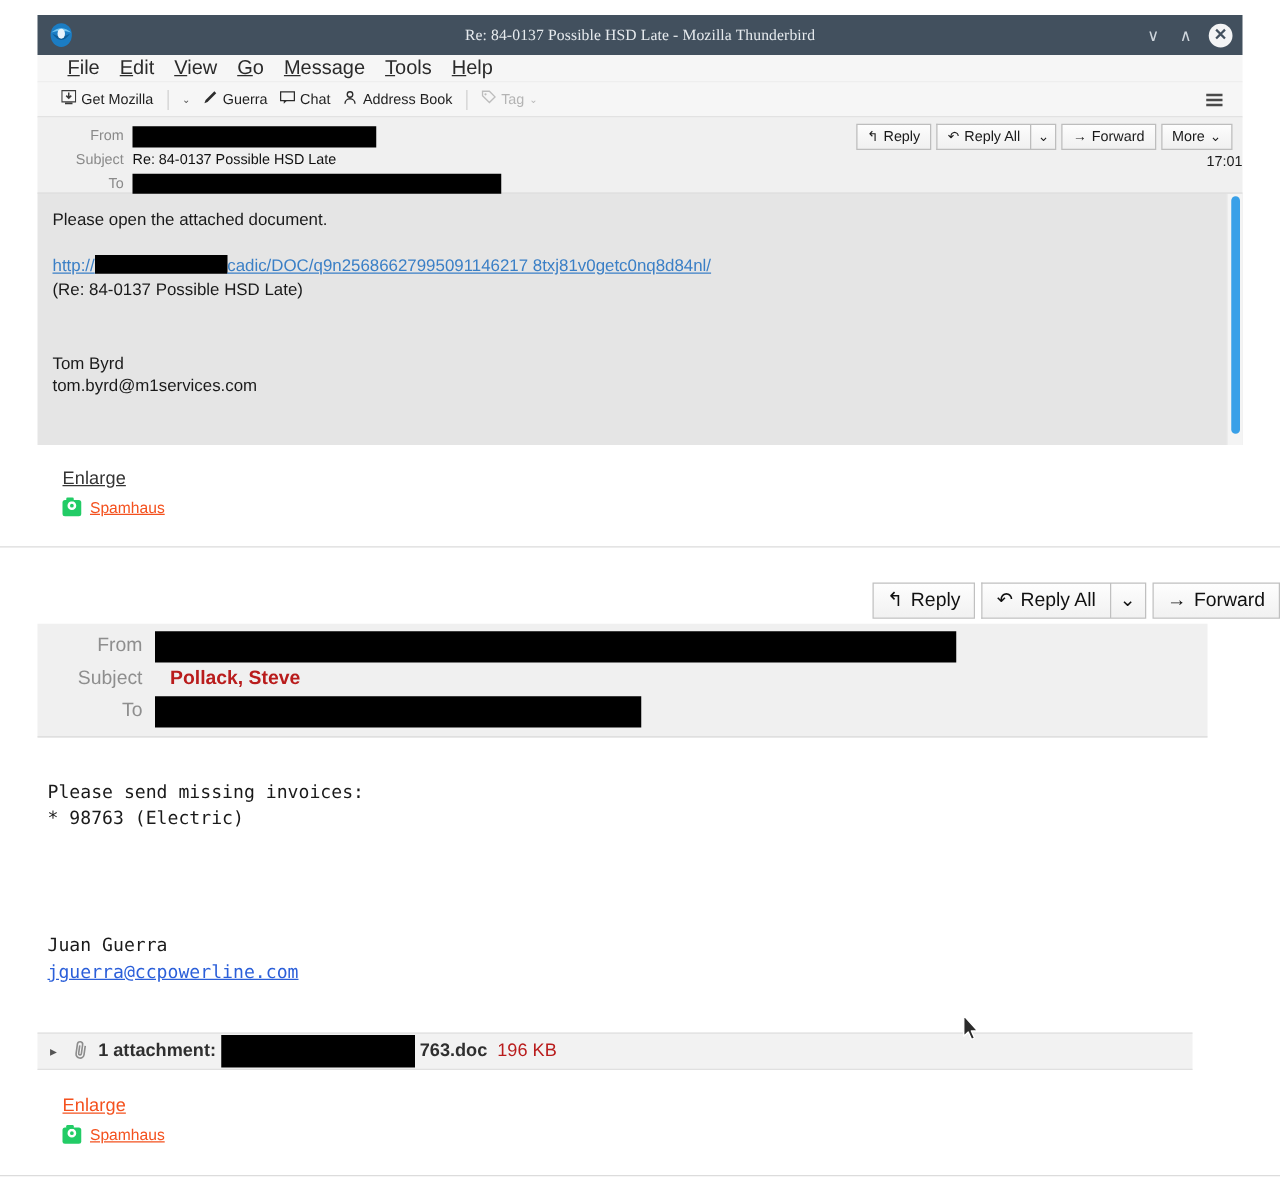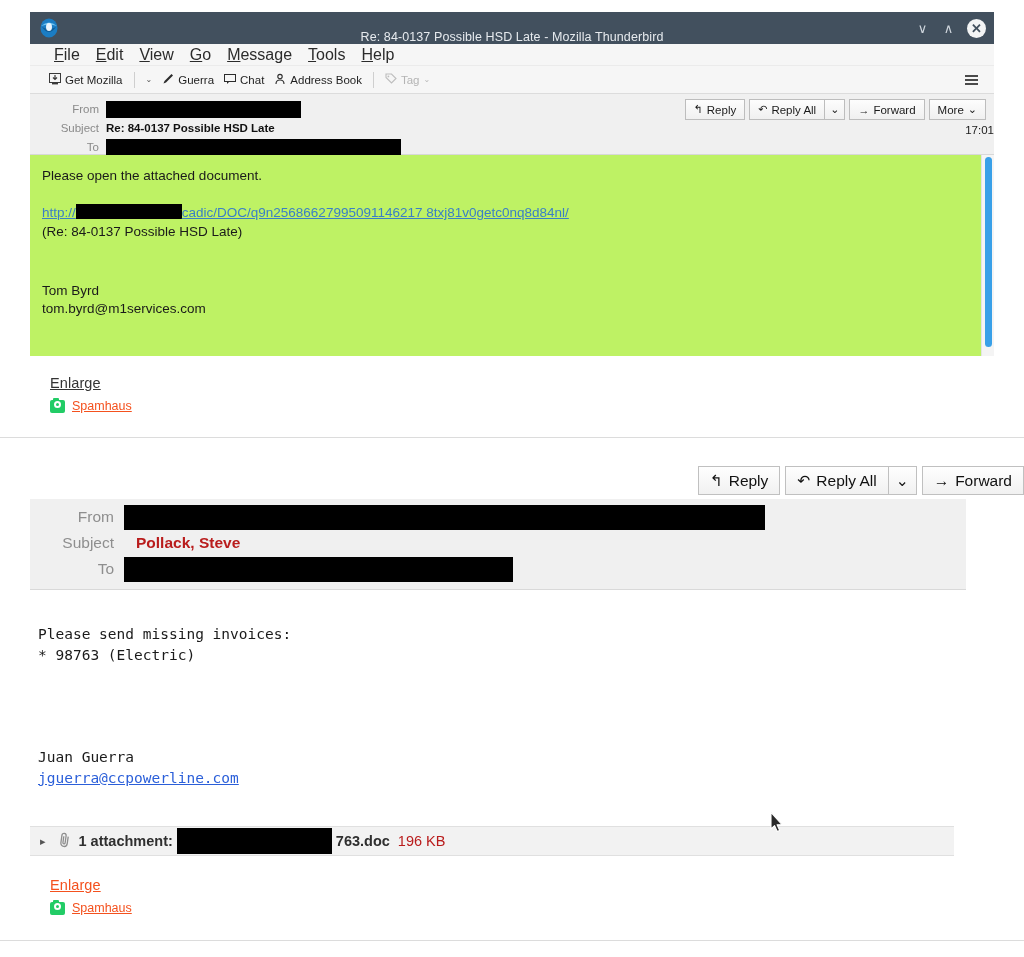--- a/index.html
+++ b/index.html
@@ -19,21 +19,21 @@
     position: absolute; left: 30px; top: 12px;
     width: 964px; height: 420px;
     background: #ffffff;
   }
 
   
   .titlebar {
     position: relative;
     height: 32px;
     background: #42505e;
-    display: flex; align-items: flex-end;
+    display: flex; align-items: center; font-family: Liberation Serif, serif;
   }
   .tb-logo {
     position: absolute; left: 8px; top: 5px;
     width: 22px; height: 22px;
   }
   .titlebar-text {
     flex: 1; text-align: center;
     color: #e6eaee; font-size: 12.5px;
     letter-spacing: .1px;
     white-space: nowrap;
@@ -100,21 +100,21 @@
   .hdr-row {
     display: flex; align-items: center;
     height: 18px; margin-bottom: 1px;
   }
   .hdr-label {
     width: 76px; text-align: right; padding-right: 7px;
     font-size: 11.5px; color: #8a8a8a; white-space: nowrap;
   }
   .redact { background: #000; height: 17px; display:block; }
   .hdr-subject {
-    font-size: 11.5px; font-weight: 700; color: #101010;
+    font-size: 11.5px; font-weight: 400; color: #101010;
   }
   .hdr-actions {
     position: absolute; right: 8px; top: 5px;
     display: flex; align-items: stretch;
   }
   .abtn {
     display: flex; align-items: center; gap: 4px;
     height: 21px; padding: 0 8px;
     background: linear-gradient(#fdfdfd,#f0f0f0);
     border: 1px solid #bdbdbd;
@@ -126,21 +126,21 @@
   .abtn.joined-right { margin-left: 0; padding: 0 5px; }
   .abtn .glyph { font-size: 11px; }
   .msg-time {
     position: absolute; right: 0; top: 30px;
     font-size: 11.5px; color: #1a1a1a;
   }
 
   
   .msgbody {
     position: relative;
-    background: #bef264;
+    background: #e5e5e5;
     height: 201px;
     padding: 12px 0 0 12px;
     font-size: 13.5px; color: #1a1a1a; line-height: 1.38;
     overflow: hidden;
   }
   .msgbody p { margin: 0; }
   .body-link { color: #3a7fc6; text-decoration: underline; word-break: break-all; }
   .link-redact {
     display: inline-block; background:#000; height: 15px;
     vertical-align: -2px;

